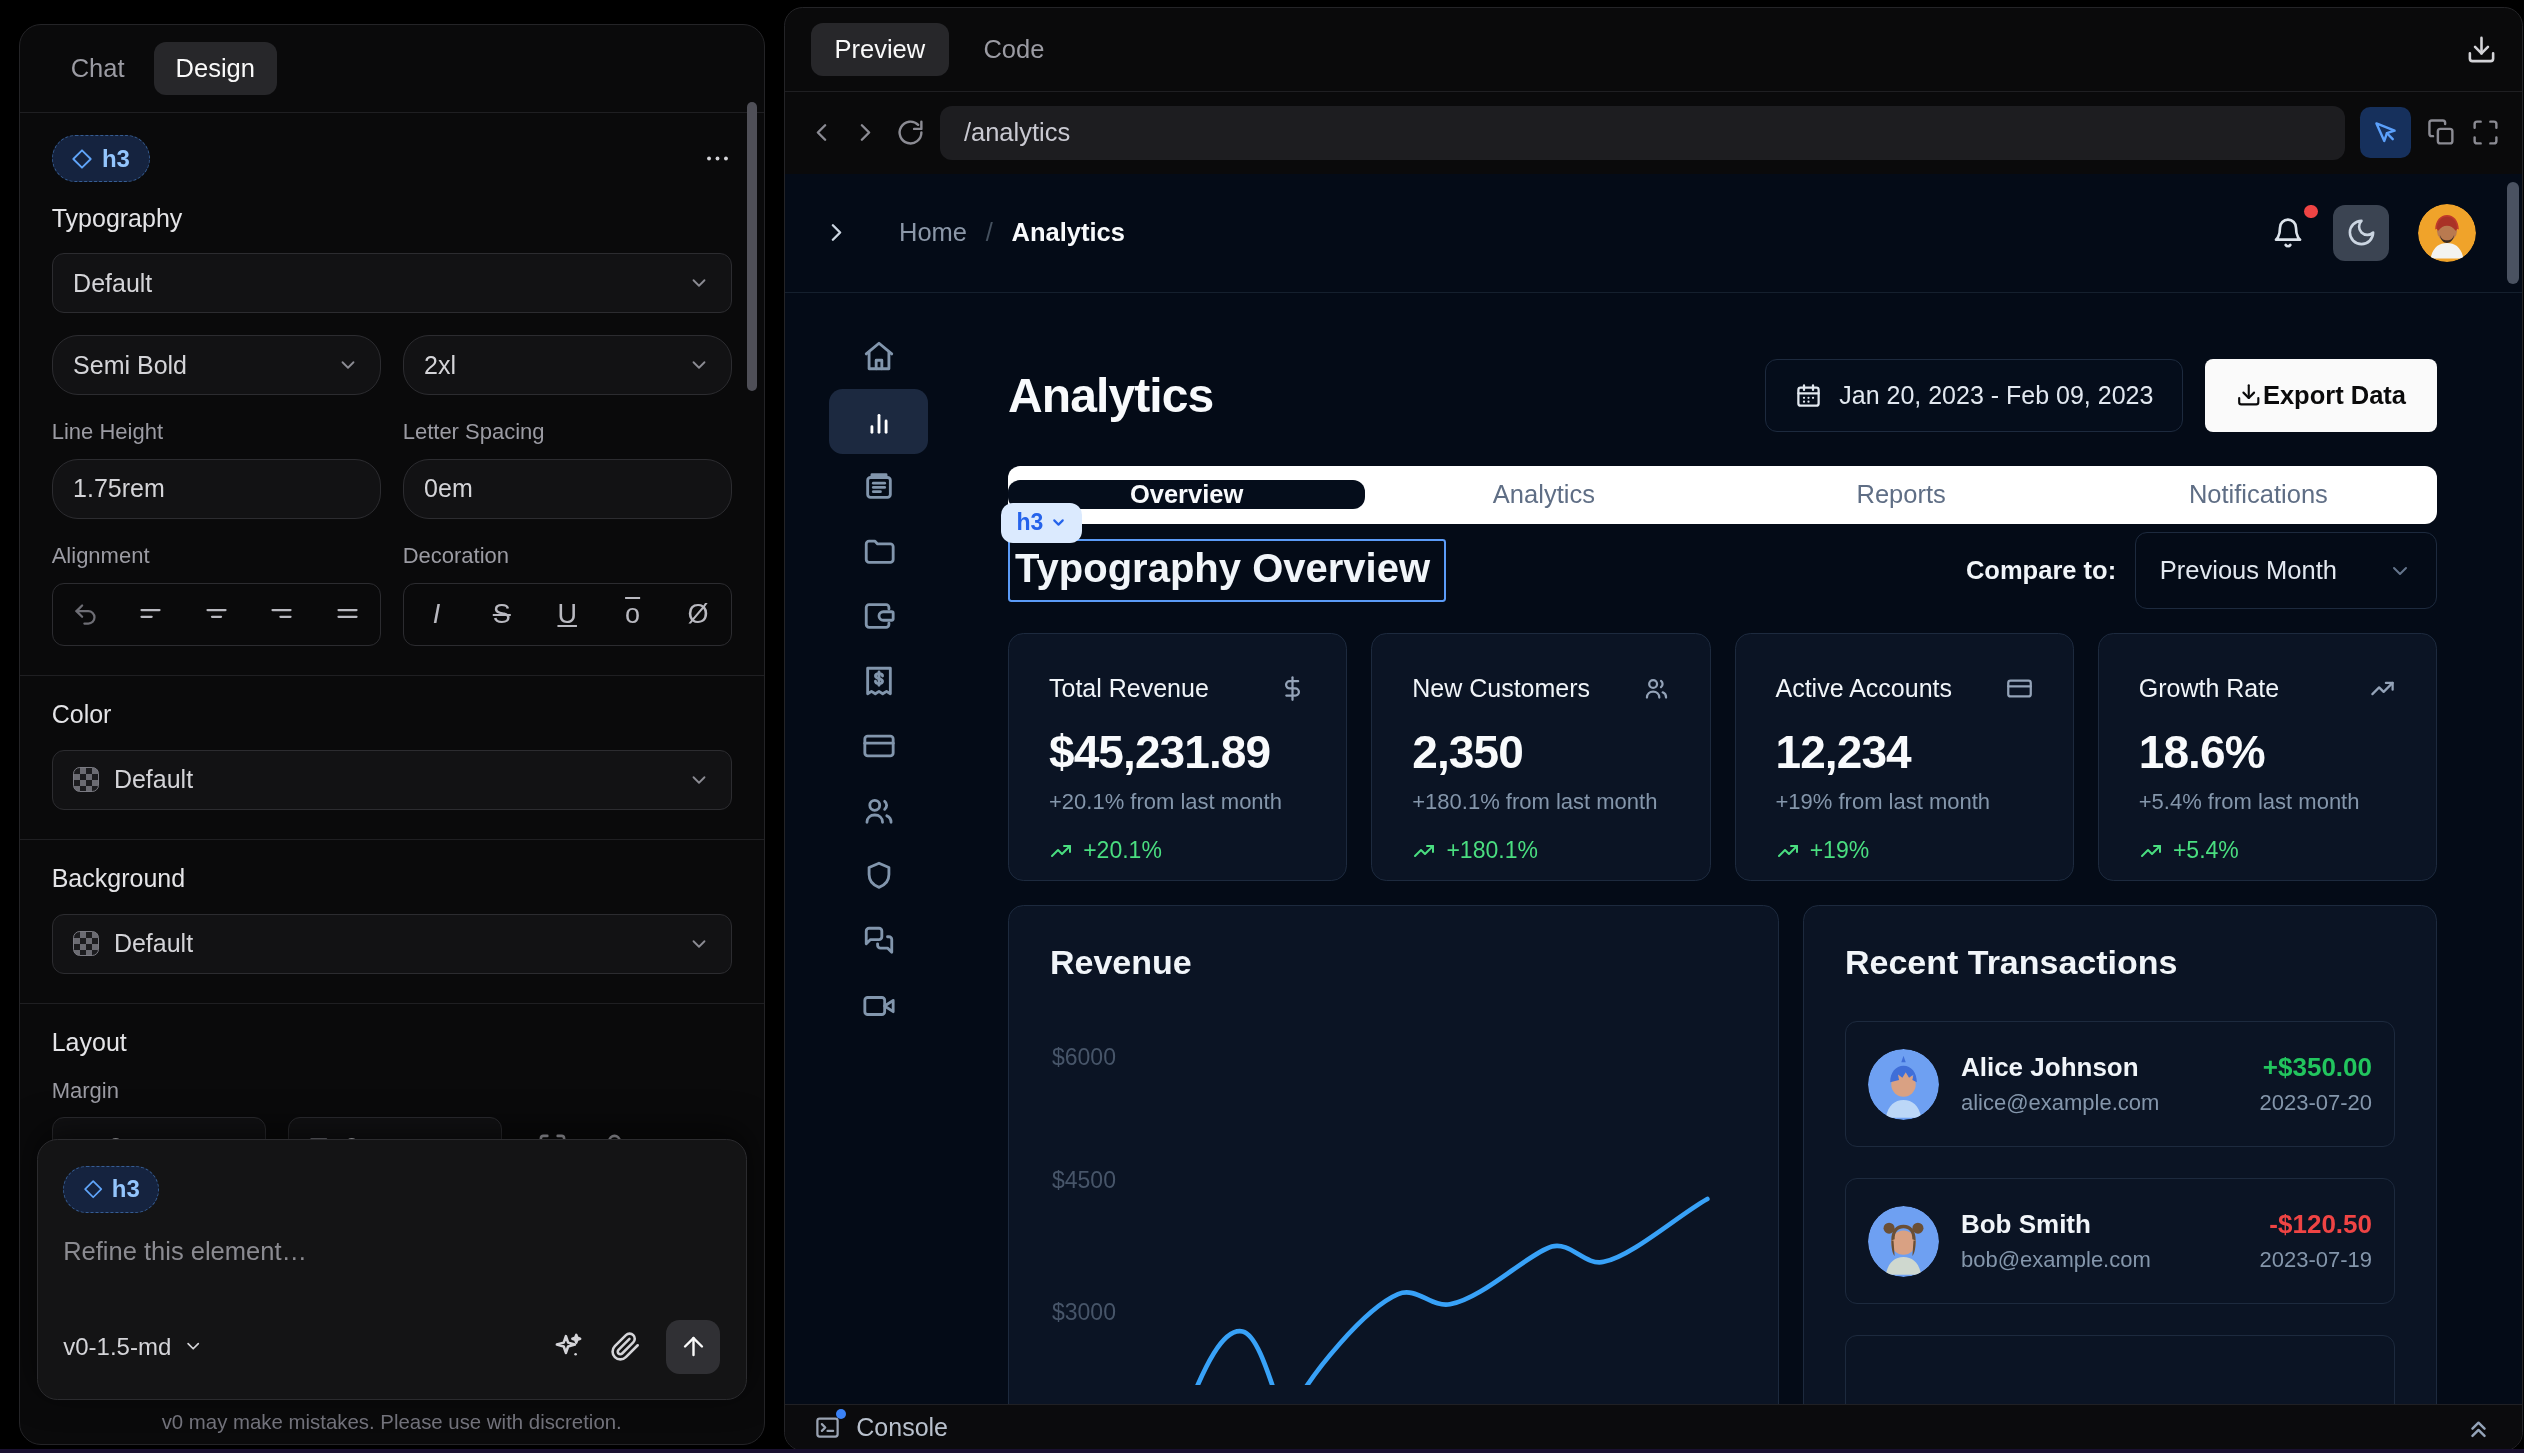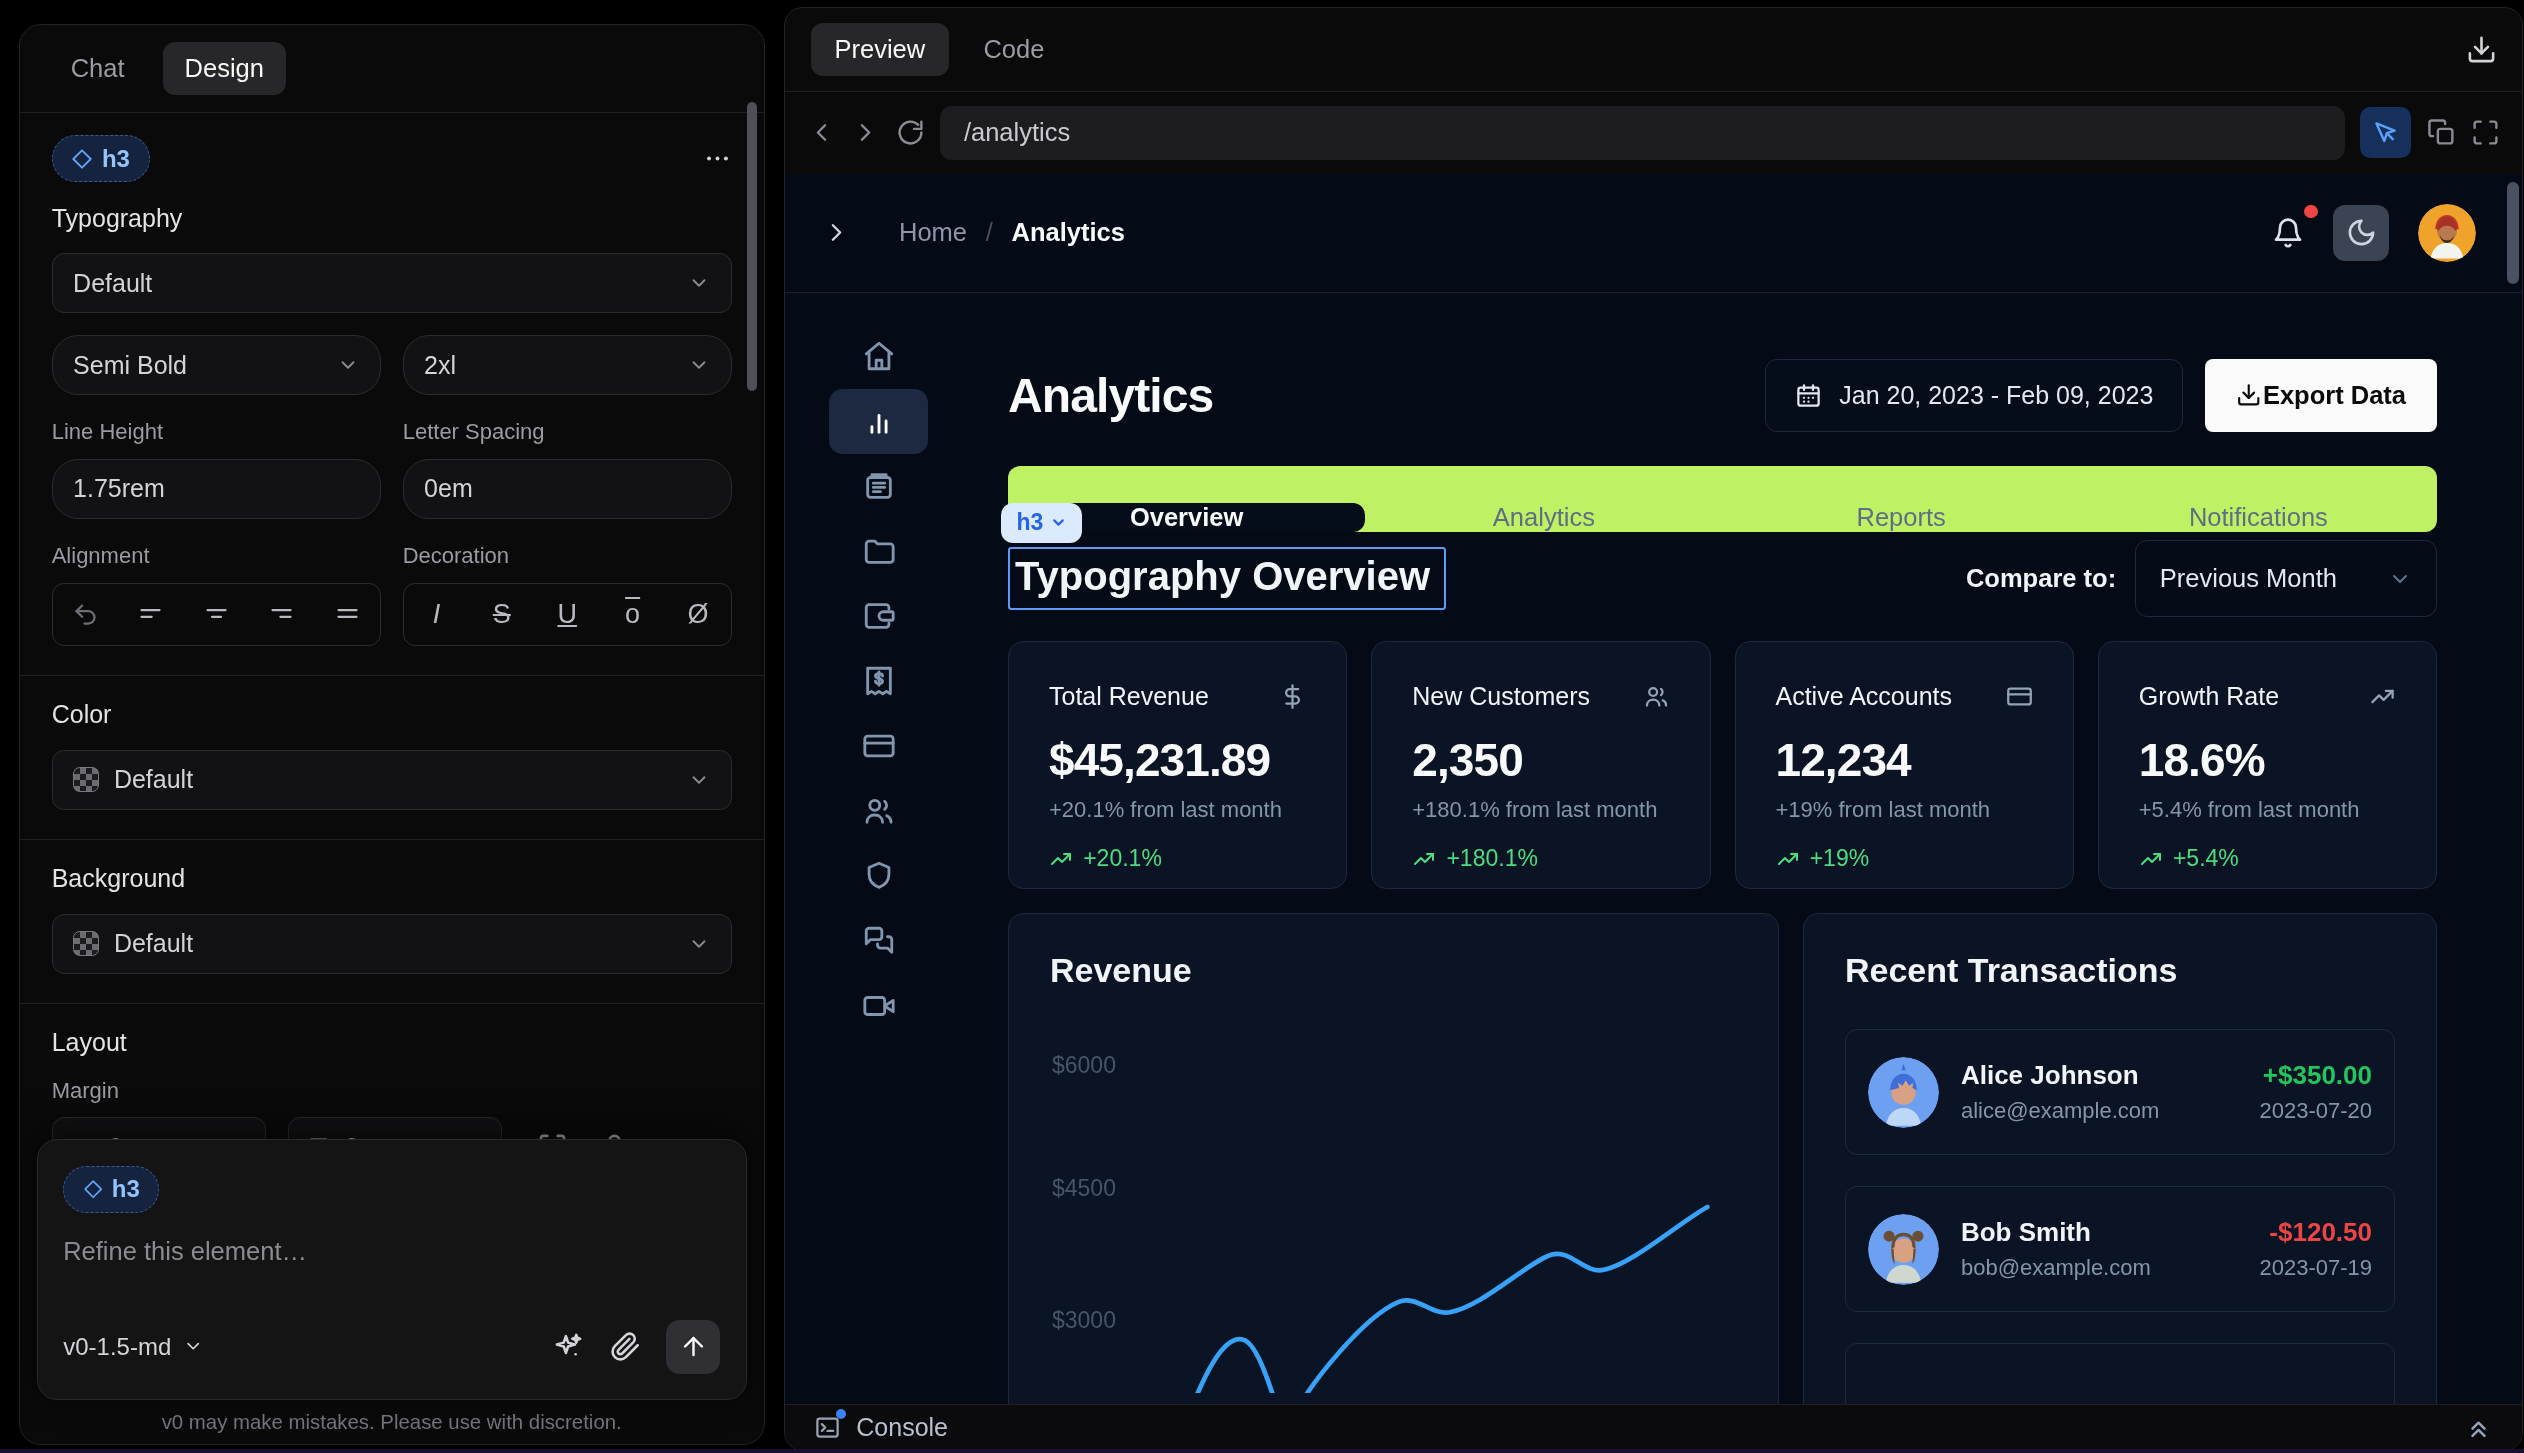--- a/index.html
+++ b/index.html
@@ -4,21 +4,21 @@
 <style>
   html,body{margin:0;padding:0;background:#000;}
   *{box-sizing:border-box;}
   body{font-family:"Liberation Sans","DejaVu Sans",sans-serif;}
   .screen{position:relative;width:2525px;height:1454px;background:#000;overflow:hidden;}
   svg.ic{fill:none;stroke:currentColor;stroke-width:2;stroke-linecap:round;stroke-linejoin:round;display:block;}
 
   
   .left-panel{position:absolute;left:18.7px;top:24px;width:746px;height:1421px;
     background:#0a0a0b;border:1.7px solid #242427;border-radius:22px;overflow:hidden;}
-  .lp-tabs{display:flex;align-items:center;gap:16px;padding:17px 29px;border-bottom:1.7px solid #1f1f22;}
+  .lp-tabs{display:flex;align-items:center;gap:7px;padding:17px 29px;border-bottom:1.7px solid #1f1f22;}
   .lp-tab{font-size:25.5px;color:#9b9ba3;padding:12px 22px;border-radius:12px;cursor:pointer;}
   .lp-tab.active{background:#27272a;color:#fafafa;}
   .lp-scroll{padding:22px 32px 0 32px;position:relative;}
   .chip-row{display:flex;align-items:center;justify-content:space-between;margin-bottom:22px;}
   .el-chip{display:inline-flex;align-items:center;gap:8.5px;background:#15233f;border:1.7px dashed rgba(96,165,250,.45);
     border-radius:849px;padding:8.5px 18.7px;color:#93c5fd;font-size:24px;font-weight:bold;}
   .el-chip .dia{color:#60a5fa;}
   .ellipsis{color:#d4d4d8;}
   .section-label{font-size:25px;color:#e4e4e7;margin:8.5px 0 20.4px;}
   .sub-label{font-size:22px;color:#9b9ba3;margin:24px 0 13.6px;}
@@ -84,21 +84,21 @@
 
   .title-row{display:flex;align-items:center;}
   .page-title{font-size:48px;font-weight:bold;color:#f8fafc;letter-spacing:-0.9px;}
   .title-right{margin-left:auto;display:flex;align-items:center;gap:22px;}
   .date-btn{display:flex;align-items:center;gap:17px;height:73px;padding:0 29px;border:1.7px solid #1d2a3e;
     border-radius:12px;color:#e2e8f0;font-size:25px;cursor:pointer;background:#050d1b;}
   .export-btn{display:flex;align-items:center;gap:1px;height:73px;padding:0 31px;background:#fafafa;color:#0a0a0b;
     border-radius:8px;font-size:25.5px;font-weight:bold;cursor:pointer;}
 
   .tabs-wrap{position:relative;margin-top:34px;}
-  .app-tabs{display:flex;background:#bef264;border-radius:12px;height:66px;align-items:flex-end;overflow:hidden;}
+  .app-tabs{display:flex;background:#ffffff;border-radius:12px;height:58px;align-items:center;overflow:hidden;}
   .app-tab{flex:1;display:flex;align-items:center;justify-content:center;font-size:25.5px;color:#5f6e85;cursor:pointer;}
   .app-tab.active{background:#050d1b;color:#f8fafc;font-weight:bold;border-radius:12px;}
   .sel-chip{position:absolute;left:-6.8px;top:37px;z-index:6;display:inline-flex;align-items:center;gap:6.8px;
     background:#dbeafe;color:#2563eb;font-weight:bold;font-size:23px;border-radius:12px;padding:6.8px 15.3px;cursor:pointer;}
 
   .heading-row{display:flex;align-items:center;margin-top:8.5px;}
   .sel-outline{border:2.6px solid #5b9bf7;border-radius:3.4px;padding:5.1px 13.6px 8.5px 5.1px;}
   .section-heading{font-size:40px;font-weight:bold;color:#f1f5f9;}
   .compare{margin-left:auto;display:flex;align-items:center;gap:18.7px;}
   .compare-label{font-size:25.5px;color:#f1f5f9;font-weight:bold;}

